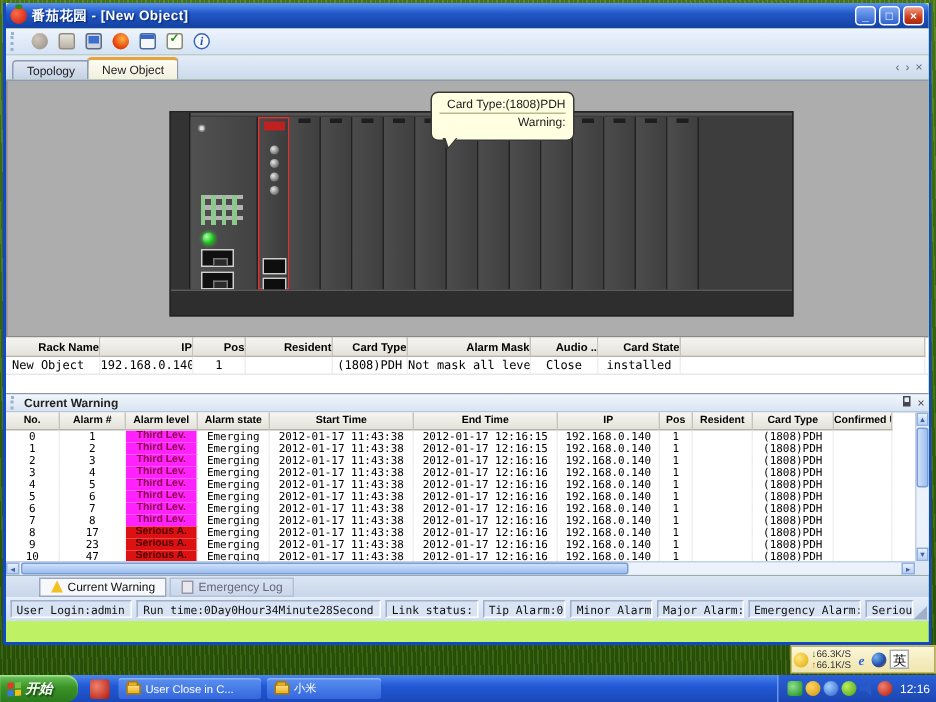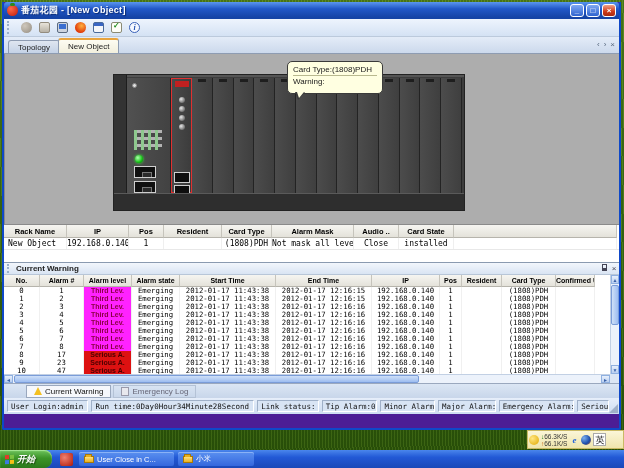--- a/index.html
+++ b/index.html
@@ -4,21 +4,21 @@
 <style>
   * { margin:0; padding:0; box-sizing:border-box; }
   html,body { width:624px; height:468px; overflow:hidden; font-family:"Liberation Sans",sans-serif; }
   body { position:relative; background:linear-gradient(#57831f,#3d6a12 55%,#2d5209); }
   body::before { content:""; position:absolute; inset:0;
     background:repeating-linear-gradient(88deg, rgba(20,60,5,.25) 0 2px, rgba(120,170,60,.18) 2px 3px); }
 
   
   .window { position:absolute; left:2px; top:2px; width:619px; height:428px;
     border:2px solid #0f48c8; border-top:none; border-radius:0 0 2px 2px;
-    background:#4c1d95; display:flex; flex-direction:column; }
+    background:#bef264; display:flex; flex-direction:column; }
   .titlebar { height:17px; background:linear-gradient(#5a96f0,#2258c8 40%,#1544a6 90%);
     display:flex; align-items:center; padding:0 3px; border-radius:3px 3px 0 0; }
   .app-icon { width:11px; height:11px; border-radius:50%; background:radial-gradient(circle at 35% 35%,#ff6a4a,#c01808); position:relative; margin-right:3px; flex:none;}
   .app-icon::after { content:""; position:absolute; left:3px; top:-2px; width:5px; height:3px; background:#2d8a1e; border-radius:2px;}
   .title-text { color:#fff; font-weight:bold; font-size:9px; letter-spacing:.3px;
     text-shadow:1px 1px 1px #0a2a70; flex:1; white-space:nowrap; overflow:hidden;}
   .winbtns { display:flex; gap:2px; }
   .winbtn { width:14px; height:13px; border-radius:3px; border:1px solid #fff;
     background:linear-gradient(#7fa8f2,#2f63cf); color:#fff; font-size:8px; line-height:11px;
     text-align:center; font-weight:bold; }
@@ -46,22 +46,22 @@
 
   .tabbar { height:17px; background:linear-gradient(#e4ecf8,#ccd9ec); border-bottom:1px solid #8e9cb2;
     display:flex; align-items:flex-end; padding-left:4px; position:relative;}
   .tab { font-size:8px; padding:2px 9px 2px; border:1px solid #8e9cb2; border-bottom:none;
     border-radius:3px 3px 0 0; background:linear-gradient(#dfe6f0,#c4d2e6); color:#222; margin-right:-2px; height:13px;}
   .tab.active { background:linear-gradient(#fdfcf2,#f2efdd); border-top:2px solid #e8a33d; height:15px; z-index:2;}
   .tabbar-ctrls { position:absolute; right:4px; top:3px; display:flex; gap:4px; color:#5a6a80; font-size:8px;}
 
   
   .panel { height:170px; background:#adadad; position:relative; border-left:1px solid #8a8a8a; overflow:hidden;}
-  .rack { position:absolute; left:108px; top:20px; width:352px; height:137px;
-    background:#3d3d3d; border:1px solid #222; box-shadow:inset 0 2px 0 #555;}
+  .rack { position:absolute; left:108px; top:20px; width:416px; height:137px;
+    background:#3d3d3d; border:1px solid #222; box-shadow:inset 0 2px 0 #555;text-align:right;}
   .rack-rail { position:absolute; left:0; top:0; bottom:0; width:13px; background:#333; border-right:1px solid #1d1d1d;}
   .rack-base { position:absolute; left:0; right:0; bottom:0; height:17px; background:#2e2e2e; border-top:1px solid #5a5a5a;}
   .slots { position:absolute; left:13px; top:3px; right:2px; bottom:17px; display:flex;}
   .slot { width:21px; height:100%; background:linear-gradient(90deg,#4c4c4c,#3f3f3f);
     border-right:1px solid #232323; position:relative;}
   .slot::before { content:""; position:absolute; top:1px; left:50%; margin-left:-4px; width:8px; height:3px; background:#1e1e1e;}
   .slot.card1 { width:45px; background:linear-gradient(90deg,#515151,#424242);}
   .slot.card1::before{display:none;}
   .dot-screw { position:absolute; left:5px; top:5px; width:5px; height:5px; border-radius:50%; background:#ddd; border:1px solid #888;}
   .led-grid { position:absolute; left:7px; top:52px; width:28px; height:20px;
@@ -87,21 +87,21 @@
     border-left:3px solid transparent; border-right:7px solid transparent; border-top:8px solid #3a3a3a;}
   .tooltip::before { content:""; position:absolute; left:9px; bottom:-5px; width:0; height:0; z-index:1;
     border-left:2px solid transparent; border-right:5px solid transparent; border-top:6px solid #ffffe1;}
   .tt-line { font-size:8px; color:#1a1a1a; white-space:nowrap; padding:1px 0;}
   .tt-line:first-child { border-bottom:1px solid #b9b98f; }
 
   
   .midtable { height:38px; background:#fff; border-top:1px solid #8a8a8a; position:relative; font-size:8px;}
   .hrow { height:13px; white-space:nowrap; }
   .hrow .th { background:linear-gradient(#f6f5f1,#e4e2da); border-right:1px solid #c6c4bc; border-bottom:1px solid #b6b4ac;
-    font:bold 7.5px "Liberation Sans",sans-serif; padding-top:2px;}
+    font:bold 7.5px "Liberation Sans",sans-serif; padding-top:2px;text-align:right;}
   .th,.td { display:inline-block; vertical-align:top; overflow:hidden; white-space:nowrap; text-align:center; height:100%;}
   .tr { white-space:nowrap; }
   .midtable .tr { height:12px; font:8px "DejaVu Sans Mono",monospace; border-bottom:1px solid #e8e8e8;}
   .midtable .td { border-right:1px solid #efefef; padding-top:1px;}
   .midtable .tr .td:first-child { text-align:left; padding-left:4px;}
 
   .warnpanel { height:121px; background:#fff; border-top:1px solid #8a9ab0; position:relative;}
   .warn-title { height:12px; background:linear-gradient(#f2f6fc,#d9e4f3); border-bottom:1px solid #b8c6d8;
     display:flex; align-items:center; font-size:8px;}
   .warn-title .label { font-weight:bold; color:#222; flex:1;}
@@ -350,13 +350,22 @@
   </div>
   <span class="qlaunch"></span>
   <div class="taskbtn" style="width:95px">
     <span class="folder"></span>
     <span>User Close in C...</span>
   </div>
   <div class="taskbtn" style="width:76px">
     <span class="folder"></span>
     <span>小米</span>
   </div>
+  <div class="tray">
+    <span class="tico" style="background:radial-gradient(circle at 35% 35%,#8fe08f,#1a8a1a)"></span>
+    <span class="tico" style="background:radial-gradient(circle at 35% 35%,#ffd860,#d09010);border-radius:50%"></span>
+    <span class="tico" style="background:radial-gradient(circle at 35% 35%,#9fd0ff,#2a5ac8);border-radius:50%"></span>
+    <span class="tico" style="background:radial-gradient(circle at 35% 35%,#b8f060,#4a9a10);border-radius:50%"></span>
+    <span class="tico" style="background:#2a5ac8;clip-path:polygon(0 35%,40% 35%,80% 0,80% 100%,40% 65%,0 65%)"></span>
+    <span class="tico" style="background:radial-gradient(circle at 35% 35%,#f08070,#b01808);border-radius:50%"></span>
+    <span class="clock">12:16</span>
+  </div>
 </div>
 
 </body></html>

